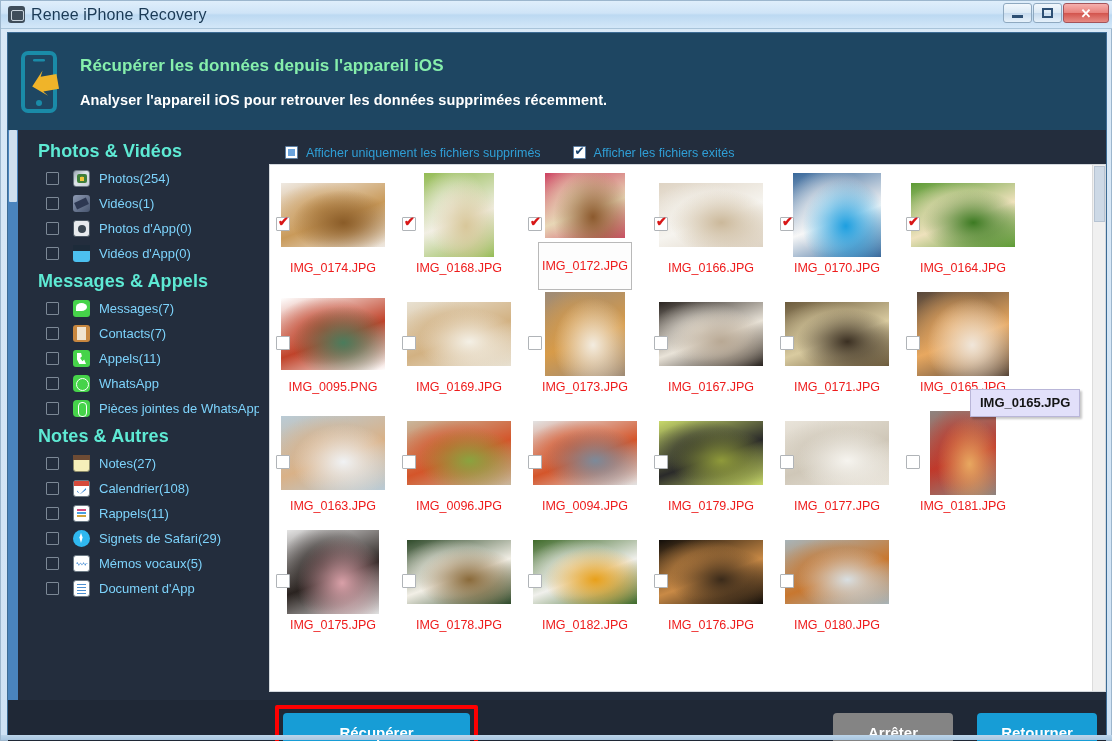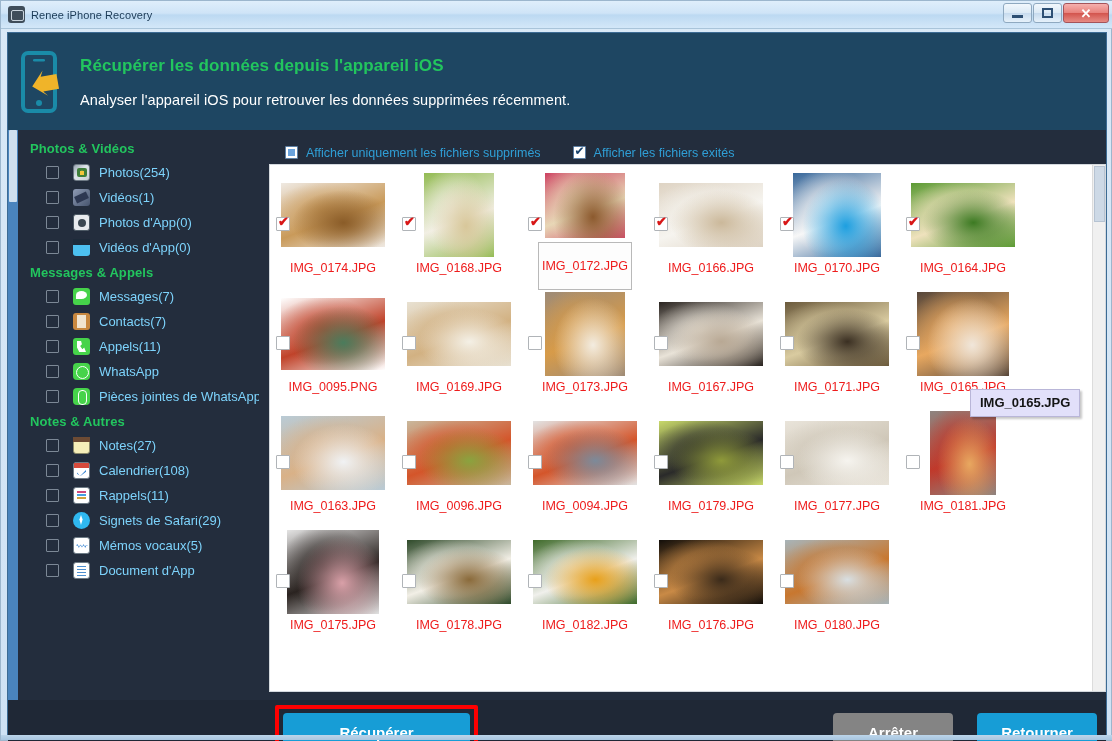--- a/index.html
+++ b/index.html
@@ -33,21 +33,21 @@
     position: relative;
     flex: none;
   }
   #title-bar .app-icon::after {
     content: "";
     position: absolute; left: 3px; top: 4px;
     width: 11px; height: 9px;
     border: 1.5px solid #c9d4dd; border-radius: 2px;
   }
   #title-bar .title-text {
-    font-size: 11px; color: #1b3a55; letter-spacing: .1px;
+    font-size: 16px; color: #1b3a55; letter-spacing: .1px;
     white-space: nowrap;
   }
   #win-buttons {
     position: absolute; right: 4px; top: 2px;
     display: flex; gap: 1px; align-items: center;
   }
   .win-btn {
     width: 29px; height: 20px;
     border: 1px solid #8fa9c0;
     border-radius: 3px;
@@ -78,24 +78,24 @@
     width: 1098px; height: 97px;
     background: #1e4662;
     display: flex; align-items: center;
   }
   #header .phone-icon {
     width: 44px; height: 62px; margin-left: 12px; margin-right: 16px;
     position: relative; flex: none;
   }
   #header-text { display: flex; flex-direction: column; gap: 16px; }
   #header-title {
-    font-size: 17px; font-weight: bold; color: #22c55e; letter-spacing: .1px;
+    font-size: 17px; font-weight: bold; color: #86efac; letter-spacing: .1px;
   }
   #header-sub {
-    font-size: 14.5px; font-weight: normal; color: #ffffff; letter-spacing: .1px;
+    font-size: 14.5px; font-weight: bold; color: #ffffff; letter-spacing: .1px;
   }
 
   
   #content-row {
     position: absolute; left: 0; top: 97px;
     width: 1098px; height: 570px;
     background: #232d3d;
   }
 
   
@@ -109,22 +109,22 @@
   }
 
   #sidebar {
     position: absolute; left: 10px; top: 0;
     width: 243px; height: 570px;
     background: #232d3d;
     padding-top: 6px;
     overflow: hidden;
   }
   .sidebar-group-title {
-    font-size: 13px; font-weight: bold; color: #22c55e;
-    padding: 5px 0 4px 12px; letter-spacing: .1px;
+    font-size: 18px; font-weight: bold; color: #5eead4;
+    padding: 5px 0 4px 20px; letter-spacing: .1px;
   }
   .sidebar-item {
     display: flex; align-items: center; height: 25px; padding-left: 28px;
   }
   .sb-check {
     width: 13px; height: 13px; flex: none;
     border: 1px solid #7c8896; background: #232d3d; border-radius: 1px;
   }
   .sb-icon {
     width: 17px; height: 17px; margin-left: 14px; margin-right: 9px; flex: none;

